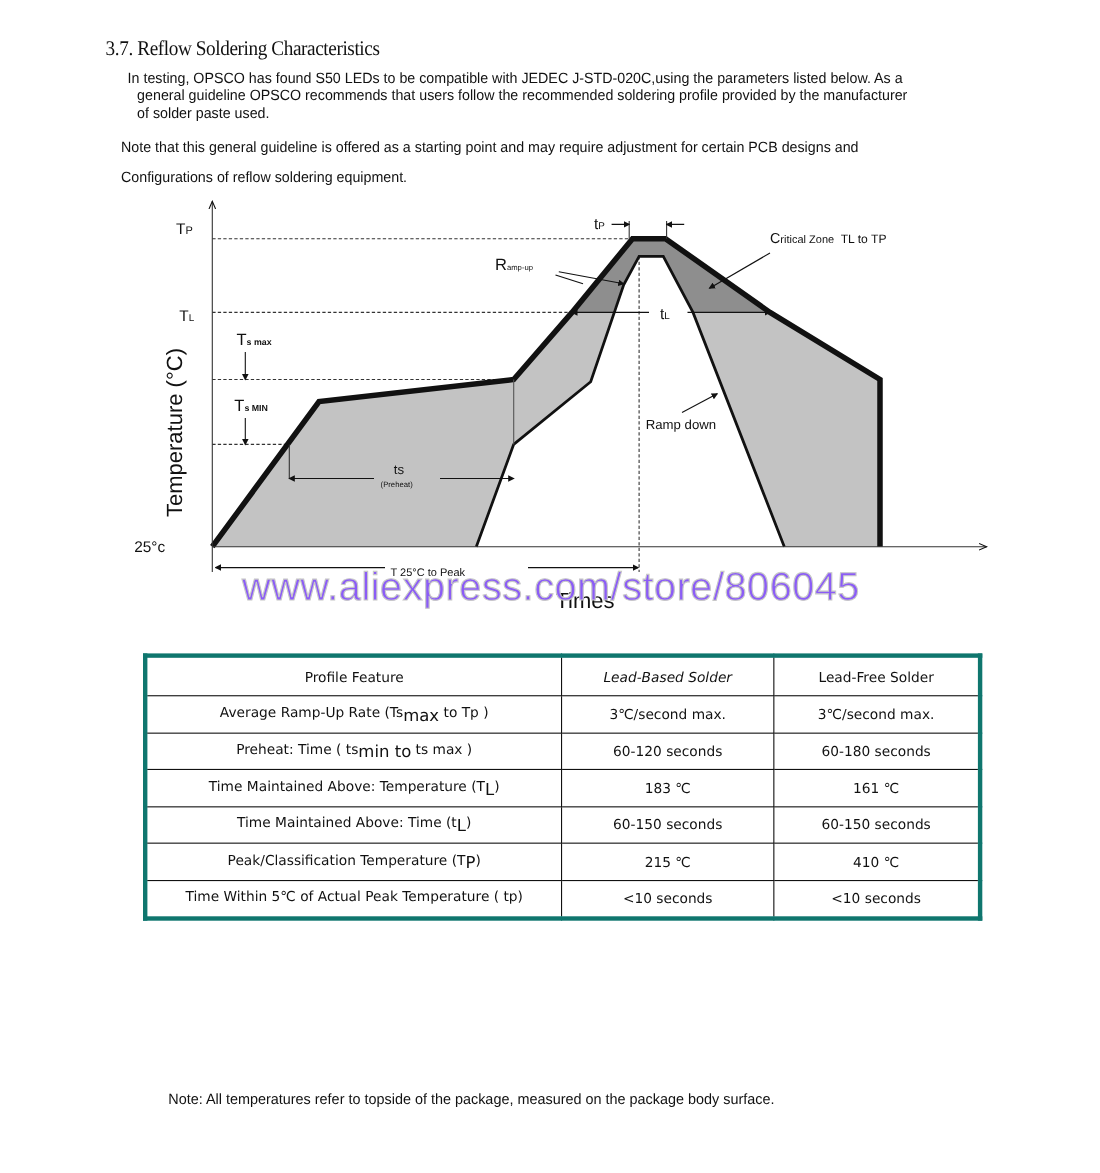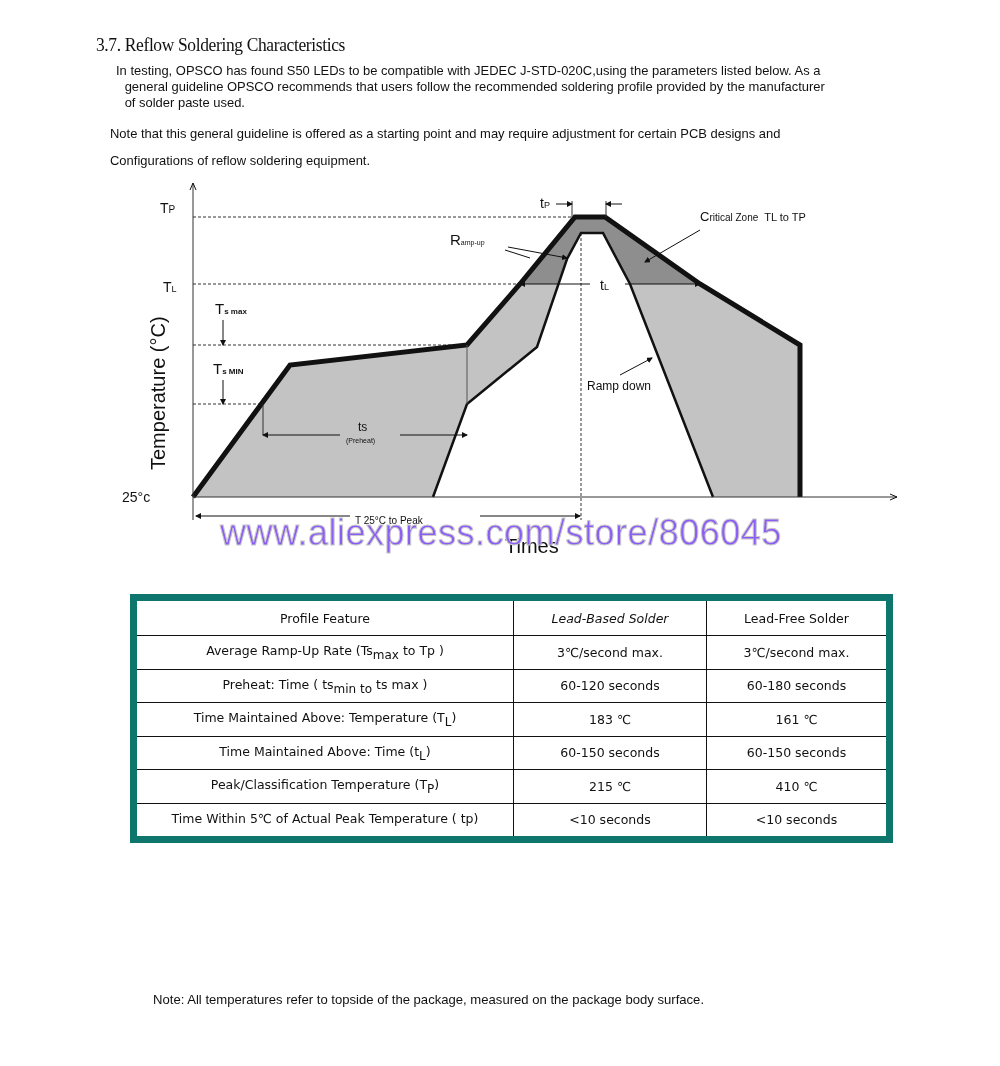--- a/index.html
+++ b/index.html
@@ -4,24 +4,24 @@
 <style>
   html, body { margin:0; padding:0; background:#ffffff; }
   body { width:1000px; height:1066px; position:relative; overflow:hidden; color:#111; font-family:"Liberation Sans", sans-serif; }
   .title { position:absolute; left:96px; top:34px; font-family:"Liberation Serif", serif; font-size:19px; letter-spacing:-0.4px; transform:scaleX(0.92); transform-origin:left; }
   .para1 { position:absolute; left:116px; top:63px; width:840px; font-size:13.5px; line-height:16px; transform:scaleX(0.96); transform-origin:left; }
   .para1 .indent { padding-left:9px; display:block; }
   .note1 { position:absolute; left:110px; top:126px; font-size:13.5px; transform:scaleX(0.96); transform-origin:left; }
   .note2 { position:absolute; left:110px; top:153px; font-size:13.5px; transform:scaleX(0.96); transform-origin:left; }
   svg.diagram { position:absolute; left:0; top:175px; }
   .watermark { position:absolute; left:220px; top:512px; font-size:36px; color:#8b5cf6; -webkit-text-stroke:1px #c8c8c8; letter-spacing:0.5px; font-family:"Liberation Sans", sans-serif; }
-  table.spec { position:absolute; left:130px; top:594px; width:763px; border-collapse:collapse; border:7px solid #0f766e; font-family:"DejaVu Sans", sans-serif; font-size:12.5px; }
+  table.spec { position:absolute; left:130px; top:594px; width:763px; border-collapse:collapse; border:4px solid #0f766e; font-family:"DejaVu Sans", sans-serif; font-size:12.5px; }
   table.spec td, table.spec th { border:1.5px solid #111; text-align:center; height:32.5px; padding:0; font-weight:normal; }
   table.spec th { height:34px; }
-  table.spec sub { font-size:12px; }
+  table.spec sub { font-size:15px; }
   .col1 { width:376px; } .col2 { width:192px;font-style:italic; }
   .footnote { position:absolute; left:153px; top:992px; font-size:13.5px; transform:scaleX(0.97); transform-origin:left; }
 </style>
 </head>
 <body>
 
 <div class="title">3.7. Reflow Soldering Characteristics</div>
 <div class="para1">
   <span>In testing, OPSCO has found S50 LEDs to be compatible with JEDEC J-STD-020C,using the parameters listed below. As a</span>
   <span class="indent">general guideline OPSCO recommends that users follow the recommended soldering profile provided by the manufacturer</span>

